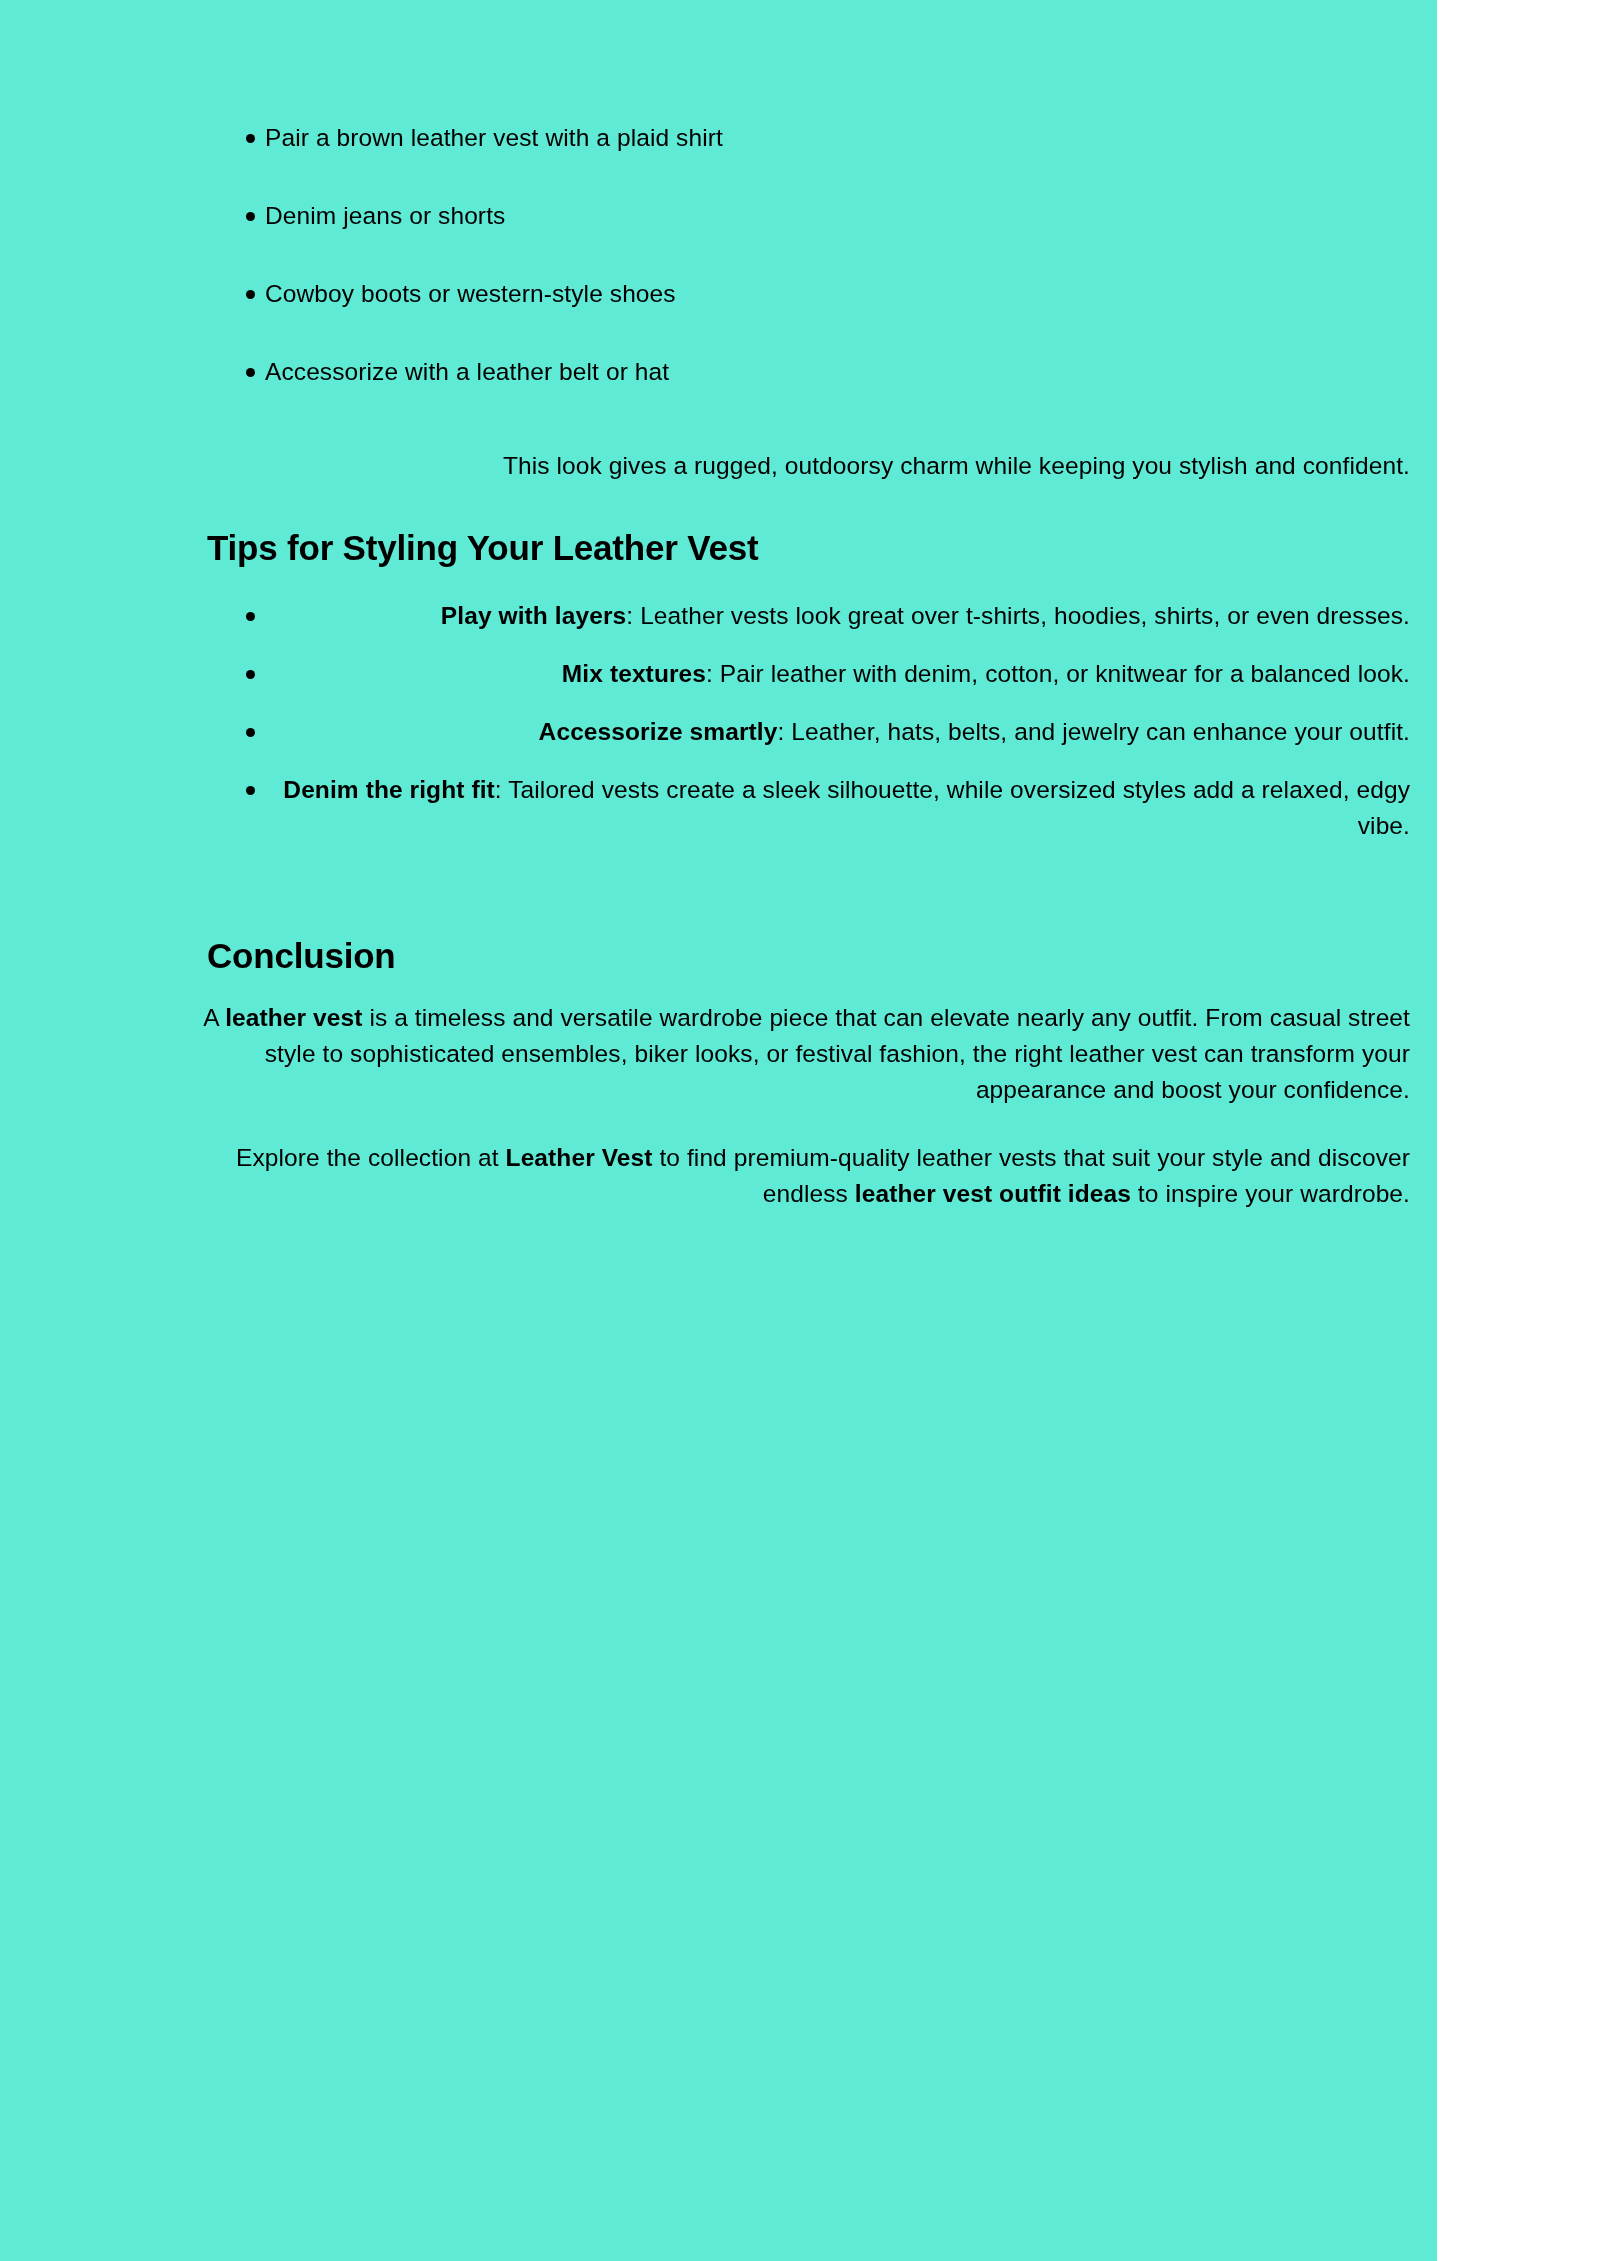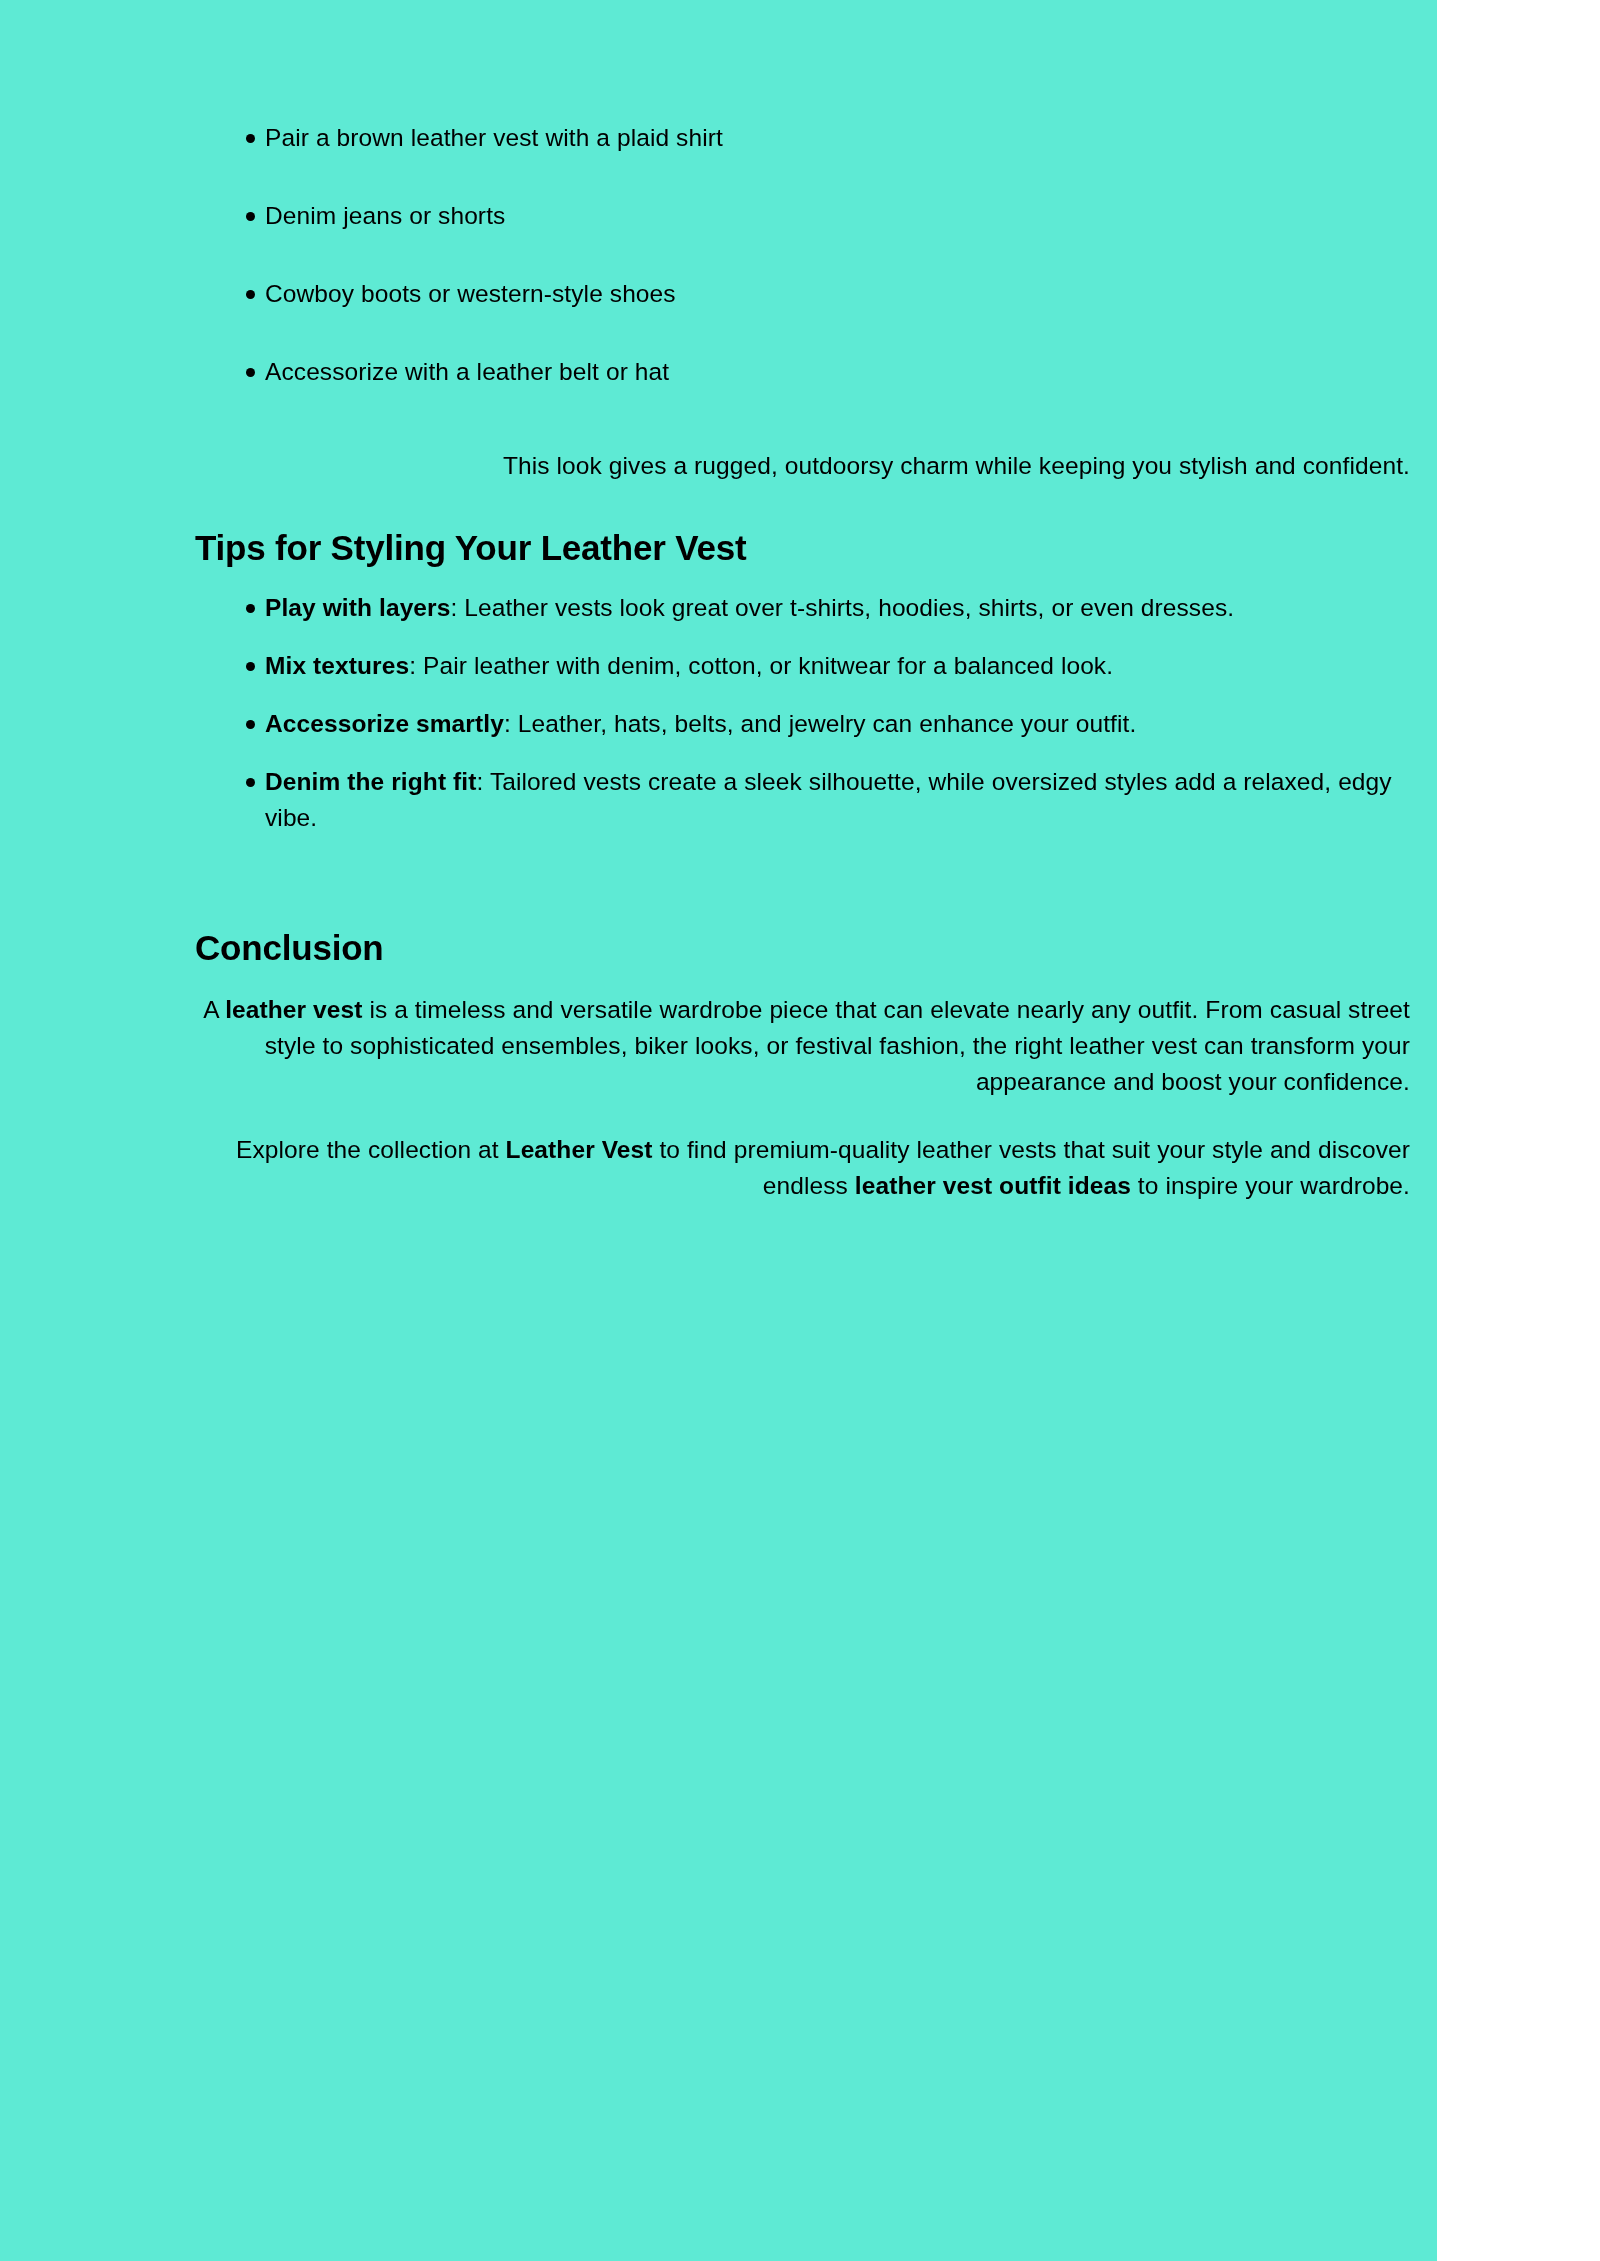--- a/index.html
+++ b/index.html
@@ -61,21 +61,22 @@
   
   .list-outfit .bullet-item {
     margin-bottom: 42px;
   }
   .list-outfit .bullet-item:last-child {
     margin-bottom: 0;
   }
 
   
   .list-tips {
-    margin-top: 20px;
+    margin-top: 28px;
+    text-align: right;
   }
   .list-tips .bullet-item {
     margin-bottom: 22px;
   }
   .list-tips .bullet-item:last-child {
     margin-bottom: 0;
   }
 
   
   .para {
@@ -96,21 +97,21 @@
 
   .para-conclusion-2 {
     margin-top: 32px;
   }
 
   
   .heading {
     font-size: 35px;
     font-weight: bold;
     line-height: 44px;
-    margin: 0;
+    margin: 12px;
     letter-spacing: -0.2px;
   }
 
   .heading-tips {
     margin-top: 42px;
   }
 
   .heading-conclusion {
     margin-top: 90px;
   }

